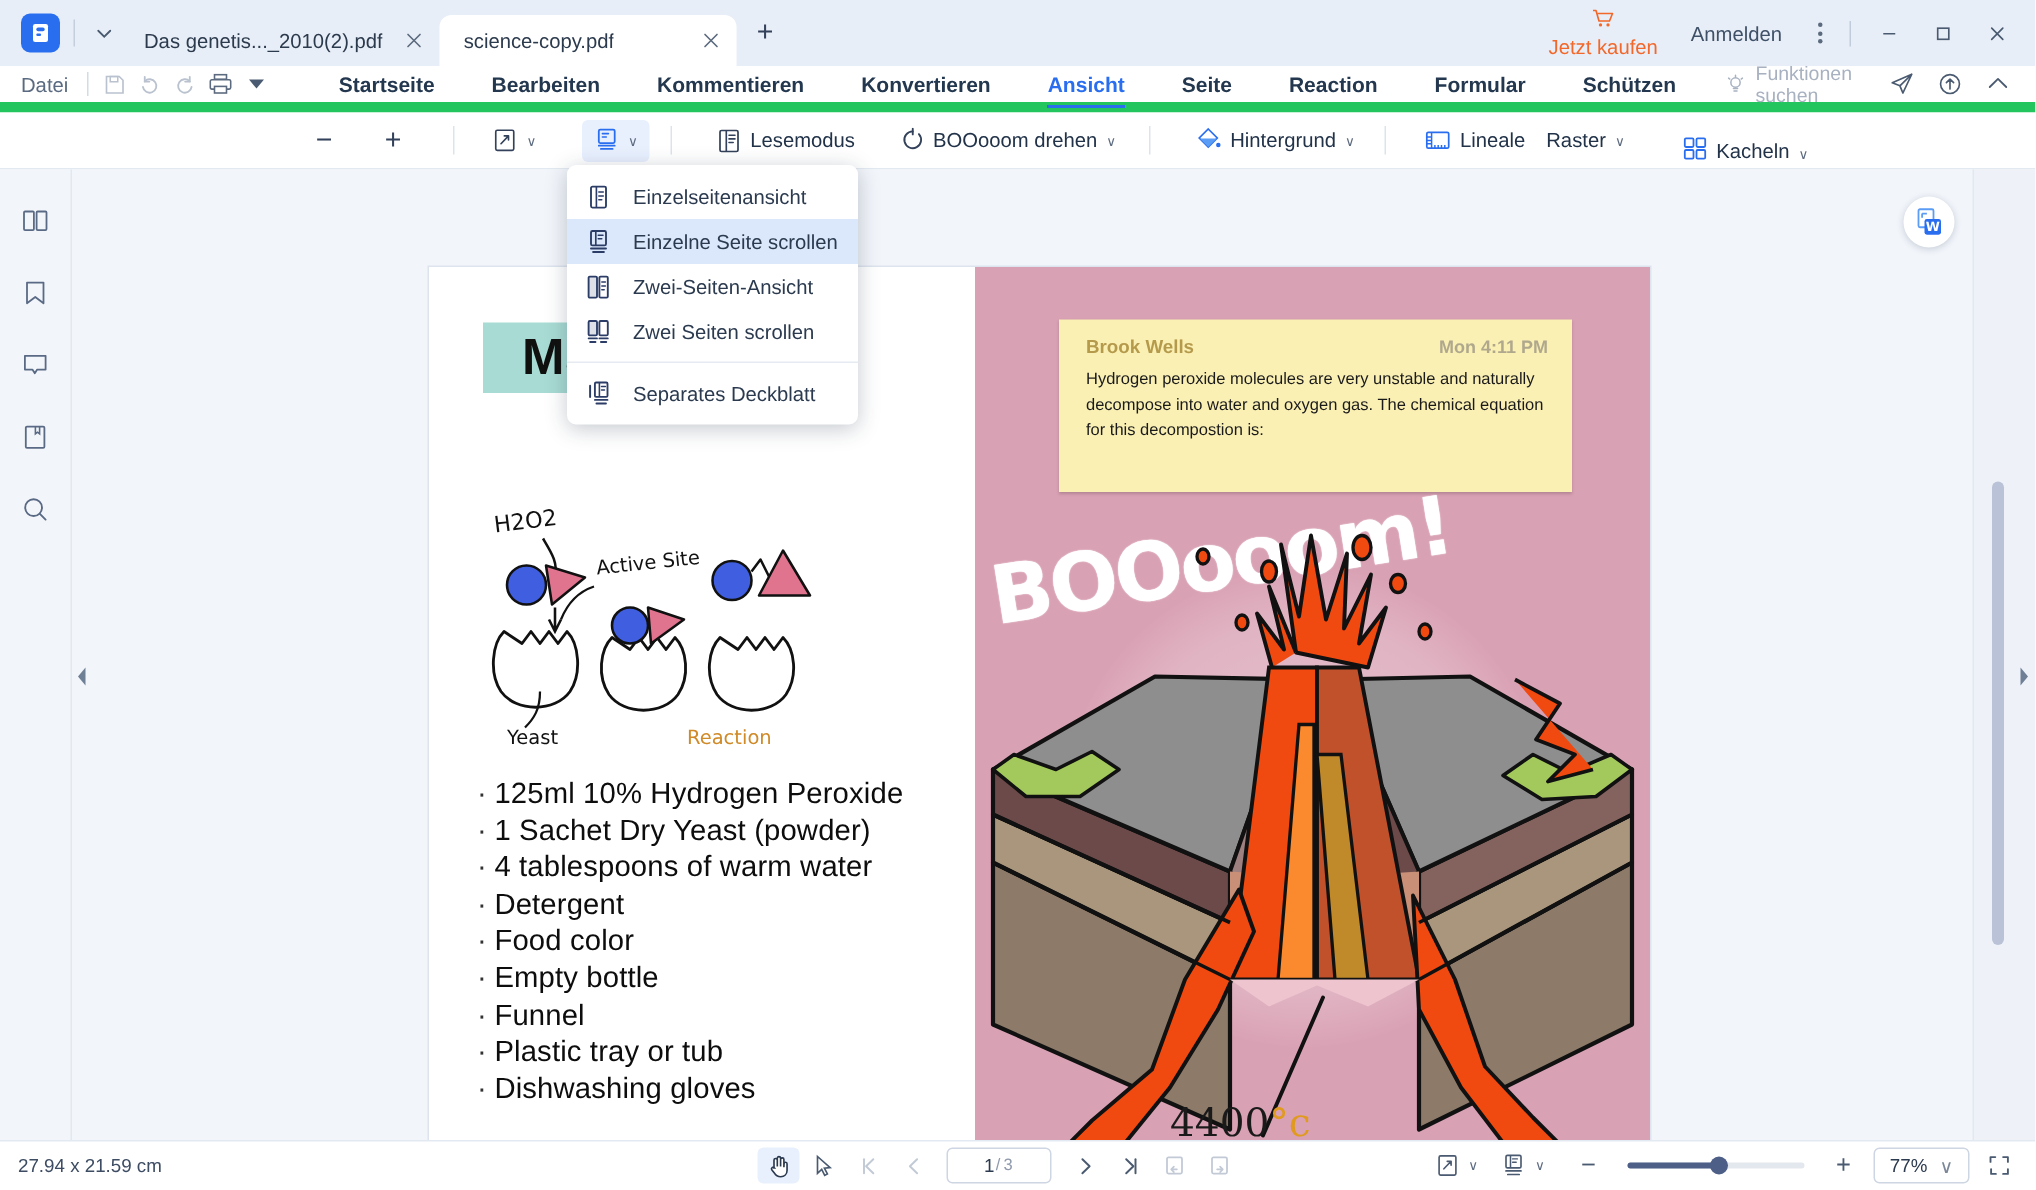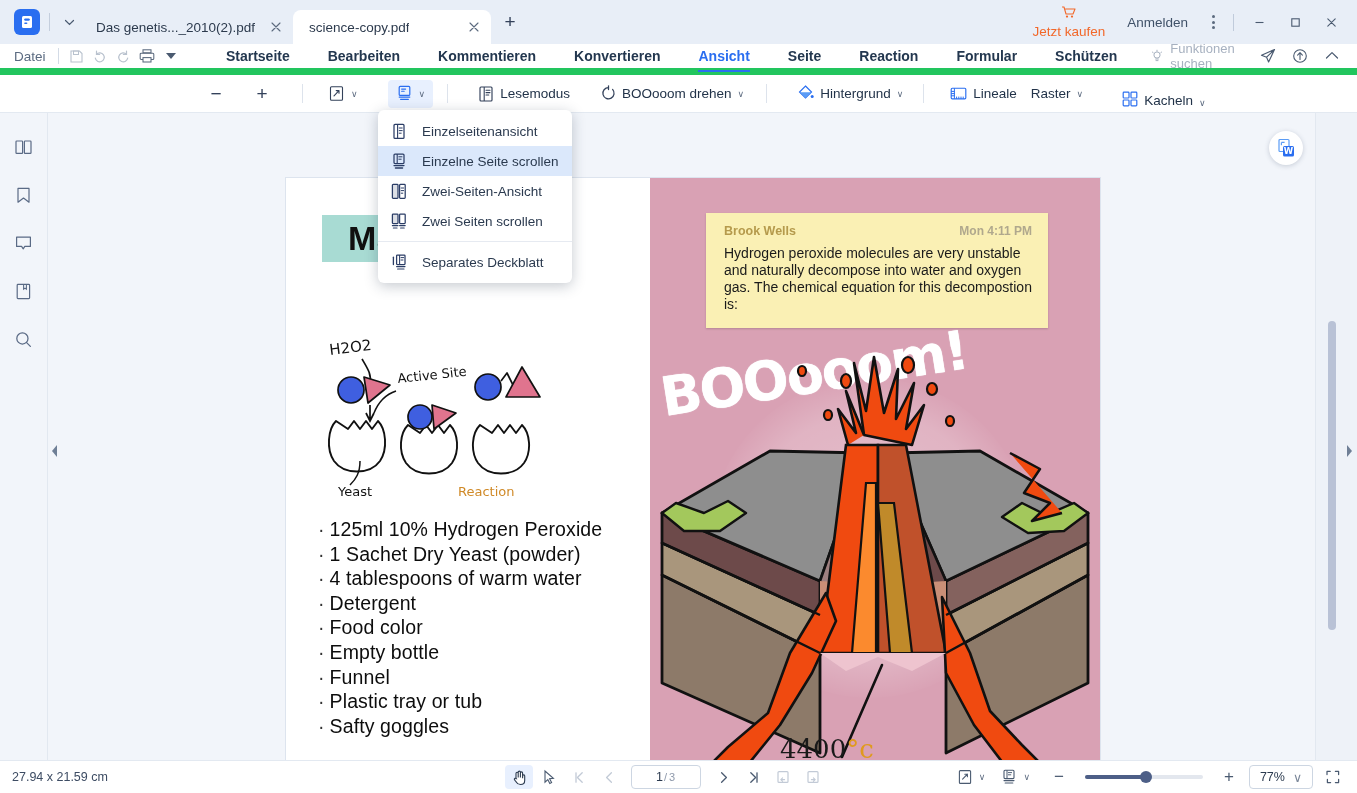--- a/index.html
+++ b/index.html
@@ -158,21 +158,21 @@
   .ing-list .b { color:#333; margin-right:5px; }
 
   .note {
     position:absolute; left: 56px; top: 35px; width: 342px; height: 115px;
     background: #faf0b4; box-shadow: 0 1px 2px rgba(0,0,0,.18);
     padding: 11px 16px 0 18px;
   }
   .note-hd { display:flex; justify-content:space-between; align-items:baseline; }
   .note-auth { font-size: 12.5px; font-weight: bold; color:#b59a4c; }
   .note-time { font-size: 12px; font-weight: bold; color:#b0a88d; }
-  .note-body { margin-top: 7px; font-size: 14px; line-height: 17px; color:#1a1a1a; }
+  .note-body { margin-top: 7px; font-size: 11px; line-height: 17px; color:#1a1a1a; }
 
   .boom {
     position:absolute; left: 12px; top: 172px; width: 210px; height: 90px;
     color:#fff; font-size: 54px; font-weight: bold;
     transform: rotate(-9deg); font-family:"DejaVu Sans", sans-serif;
     letter-spacing: -2px; text-shadow: 0 0 1px #fff;
   }
   .glow {
     position:absolute; left: 60px; top: 200px; width: 320px; height: 320px;
     border-radius: 50%; background: radial-gradient(circle, rgba(255,255,255,.34) 0%, rgba(255,255,255,.20) 55%, rgba(255,255,255,0) 72%);
@@ -566,21 +566,21 @@
 
       <div class="ing-list">
         <div><span class="b">·</span><span>125ml 10% Hydrogen Peroxide</span></div>
         <div><span class="b">·</span><span>1 Sachet Dry Yeast (powder)</span></div>
         <div><span class="b">·</span><span>4 tablespoons of warm water</span></div>
         <div><span class="b">·</span><span>Detergent</span></div>
         <div><span class="b">·</span><span>Food color</span></div>
         <div><span class="b">·</span><span>Empty bottle</span></div>
         <div><span class="b">·</span><span>Funnel</span></div>
         <div><span class="b">·</span><span>Plastic tray or tub</span></div>
-        <div><span class="b">·</span><span>Safty goggles</span></div>
+        <div><span class="b">·</span><span>Dishwashing gloves</span></div>
       </div>
     </div>
 
     <div class="pg-right">
       <div class="glow"></div>
 
       <div class="note">
         <div class="note-hd">
           <span class="note-auth">Brook Wells</span>
           <span class="note-time">Mon 4:11 PM</span>

